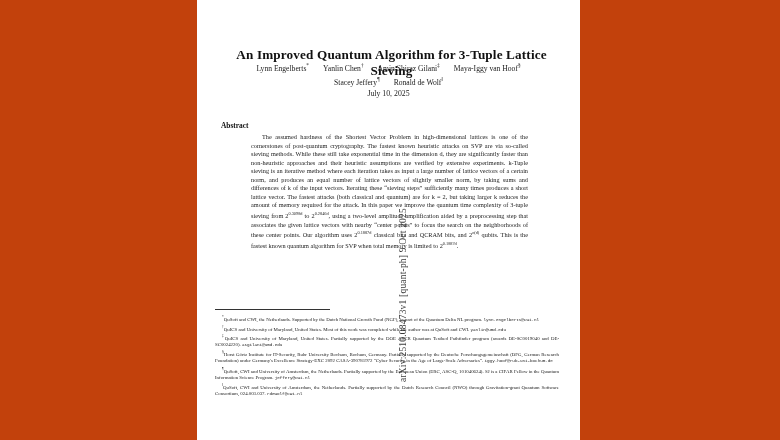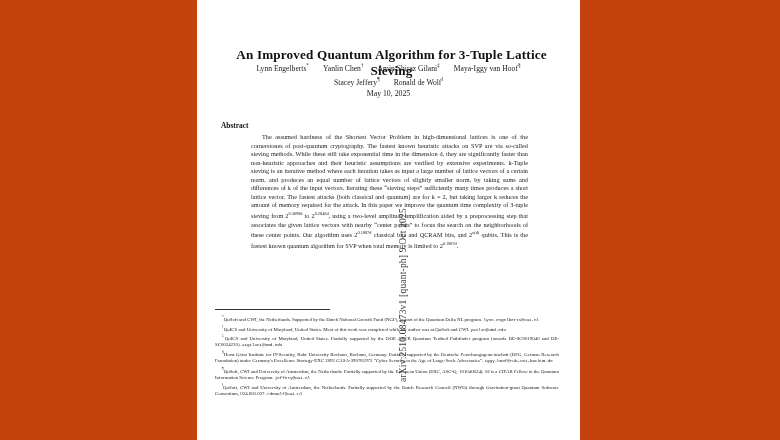--- a/index.html
+++ b/index.html
@@ -144,21 +144,21 @@
 
   <div id="page">
 
     <div id="arxiv-stamp">arXiv:2510.08473v1  [quant-ph]  9 Oct 2025</div>
 
     <h1 id="title">An Improved Quantum Algorithm for 3-Tuple Lattice Sieving</h1>
 
     <div id="author-row-1" class="author-row"><span class="author">Lynn Engelberts<sup>*</sup></span><span class="author">Yanlin Chen<sup>†</sup></span><span class="author">Amin Shiraz Gilani<sup>‡</sup></span><span class="author">Maya-Iggy van Hoof<sup>§</sup></span></div>
     <div id="author-row-2" class="author-row"><span class="author">Stacey Jeffery<sup>¶</sup></span><span class="author">Ronald de Wolf<sup>‖</sup></span></div>
 
-    <div id="date">May 10, 2025</div>
+    <div id="date">July 10, 2025</div>
 
     <div id="abstract-heading">Abstract</div>
 
     <div id="abstract-body">The assumed hardness of the Shortest Vector Problem in high-dimensional lattices is one of the cornerstones of post-quantum cryptography. The fastest known heuristic attacks on SVP are via so-called sieving methods. While these still take exponential time in the dimension d, they are significantly faster than non-heuristic approaches and their heuristic assumptions are verified by extensive experiments. k-Tuple sieving is an iterative method where each iteration takes as input a large number of lattice vectors of a certain norm, and produces an equal number of lattice vectors of slightly smaller norm, by taking sums and differences of k of the input vectors. Iterating these “sieving steps” sufficiently many times produces a short lattice vector. The fastest attacks (both classical and quantum) are for k = 2, but taking larger k reduces the amount of memory required for the attack. In this paper we improve the quantum time complexity of 3-tuple sieving from 2<sup>0.3098d</sup> to 2<sup>0.2846d</sup>, using a two-level amplitude amplification aided by a preprocessing step that associates the given lattice vectors with nearby “center points” to focus the search on the neighborhoods of these center points. Our algorithm uses 2<sup>0.1887d</sup> classical bits and QCRAM bits, and 2<sup>o(d)</sup> qubits. This is the fastest known quantum algorithm for SVP when total memory is limited to 2<sup>0.1887d</sup>.</div>
 
     <div id="footnote-rule"></div>
 
     <div id="footnotes">
         <p class="footnote"><sup>*</sup>QuSoft and CWI, the Netherlands. Supported by the Dutch National Growth Fund (NGF), as part of the Quantum Delta NL program. <span class="mono">lynn.engelberts@cwi.nl</span></p>
         <p class="footnote"><sup>†</sup>QuICS and University of Maryland, United States. Most of this work was completed while the author was at QuSoft and CWI. <span class="mono">yanlin@umd.edu</span></p>

